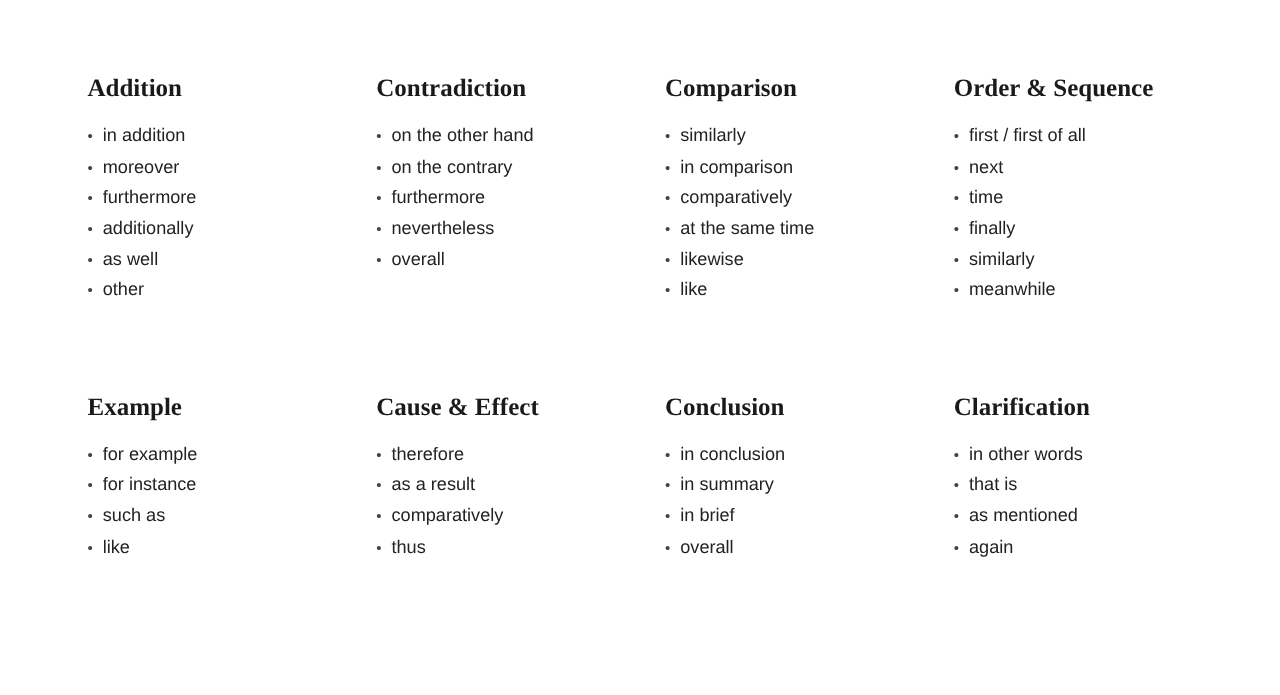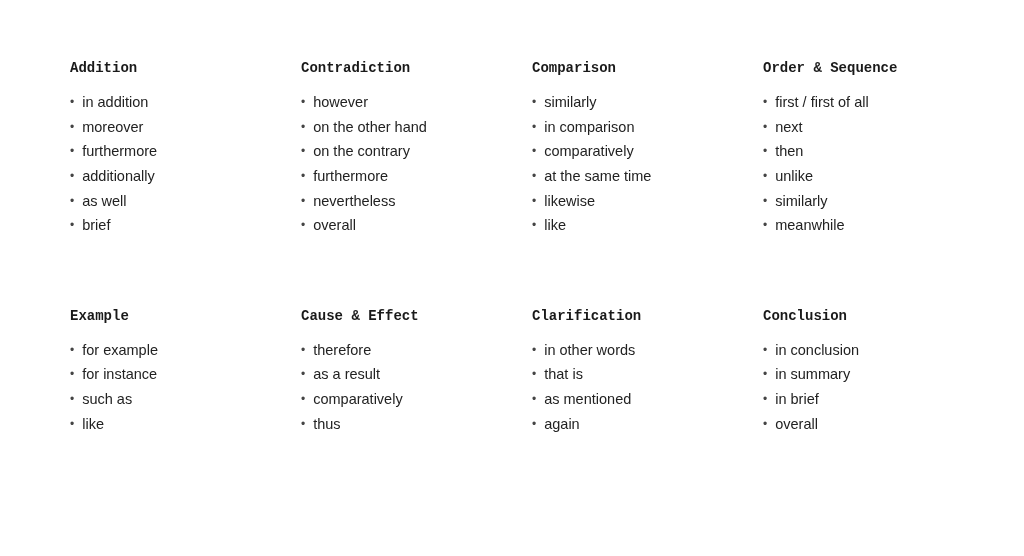--- a/index.html
+++ b/index.html
@@ -22,23 +22,23 @@
       grid-template-columns: repeat(4, 1fr);
       gap: 0;
     }
 
     .section {
       padding: 20px 20px 30px 20px;
     }
 
     .section-title {
       font-weight: bold;
-      font-size: 14px;
+      font-size: 20px;
       margin-bottom: 14px;
-      font-family: Liberation Mono, monospace;
+      font-family: Liberation Serif, serif;
     }
 
     .item-list {
       list-style: none;
       padding: 0;
       margin-top: 14px;
     }
 
     .item-list li {
       font-size: 14.5px;
@@ -80,31 +80,28 @@
         <li>
           <span>furthermore</span>
         </li>
         <li>
           <span>additionally</span>
         </li>
         <li>
           <span>as well</span>
         </li>
         <li>
-          <span>brief</span>
+          <span>other</span>
         </li>
       </ul>
     </div>
   <div class="section">
       <div class="section-title">Contradiction</div>
       <ul class="item-list">
         <li>
-          <span>however</span>
-        </li>
-        <li>
           <span>on the other hand</span>
         </li>
         <li>
           <span>on the contrary</span>
         </li>
         <li>
           <span>furthermore</span>
         </li>
         <li>
           <span>nevertheless</span>
@@ -140,24 +137,24 @@
   <div class="section">
       <div class="section-title">Order &amp; Sequence</div>
       <ul class="item-list">
         <li>
           <span>first / first of all</span>
         </li>
         <li>
           <span>next</span>
         </li>
         <li>
-          <span>then</span>
-        </li>
-        <li>
-          <span>unlike</span>
+          <span>time</span>
+        </li>
+        <li>
+          <span>finally</span>
         </li>
         <li>
           <span>similarly</span>
         </li>
         <li>
           <span>meanwhile</span>
         </li>
       </ul>
     </div>
 
@@ -191,46 +188,46 @@
         </li>
         <li>
           <span>comparatively</span>
         </li>
         <li>
           <span>thus</span>
         </li>
       </ul>
     </div>
   <div class="section">
+      <div class="section-title">Conclusion</div>
+      <ul class="item-list">
+        <li>
+          <span>in conclusion</span>
+        </li>
+        <li>
+          <span>in summary</span>
+        </li>
+        <li>
+          <span>in brief</span>
+        </li>
+        <li>
+          <span>overall</span>
+        </li>
+      </ul>
+    </div>
+  <div class="section">
       <div class="section-title">Clarification</div>
       <ul class="item-list">
         <li>
           <span>in other words</span>
         </li>
         <li>
           <span>that is</span>
         </li>
         <li>
           <span>as mentioned</span>
         </li>
         <li>
           <span>again</span>
         </li>
       </ul>
     </div>
-  <div class="section">
-      <div class="section-title">Conclusion</div>
-      <ul class="item-list">
-        <li>
-          <span>in conclusion</span>
-        </li>
-        <li>
-          <span>in summary</span>
-        </li>
-        <li>
-          <span>in brief</span>
-        </li>
-        <li>
-          <span>overall</span>
-        </li>
-      </ul>
-    </div>
 </div>
 
 </body></html>

